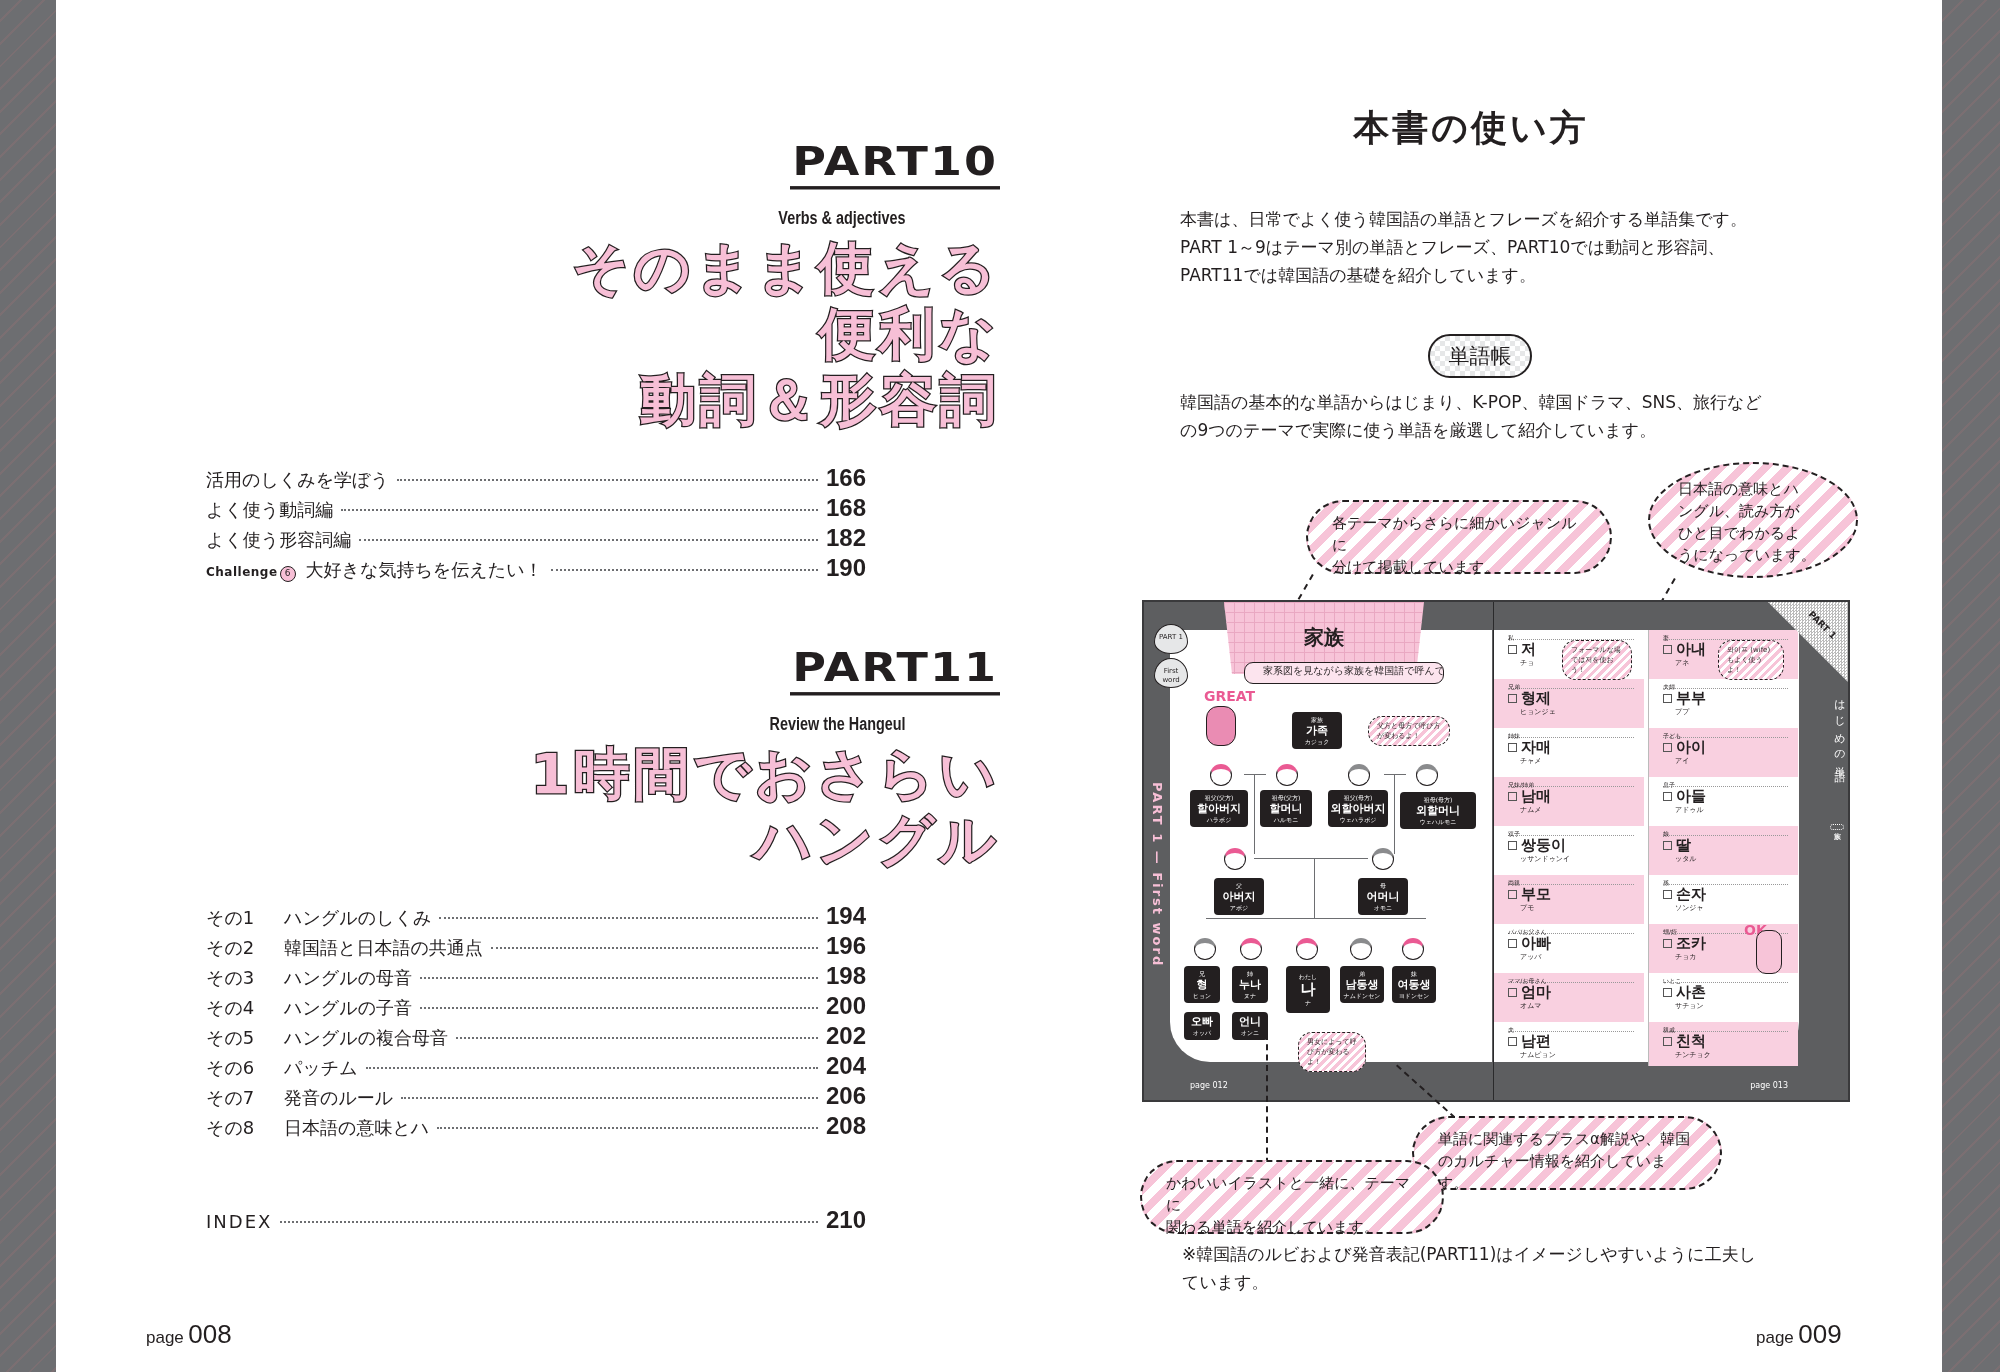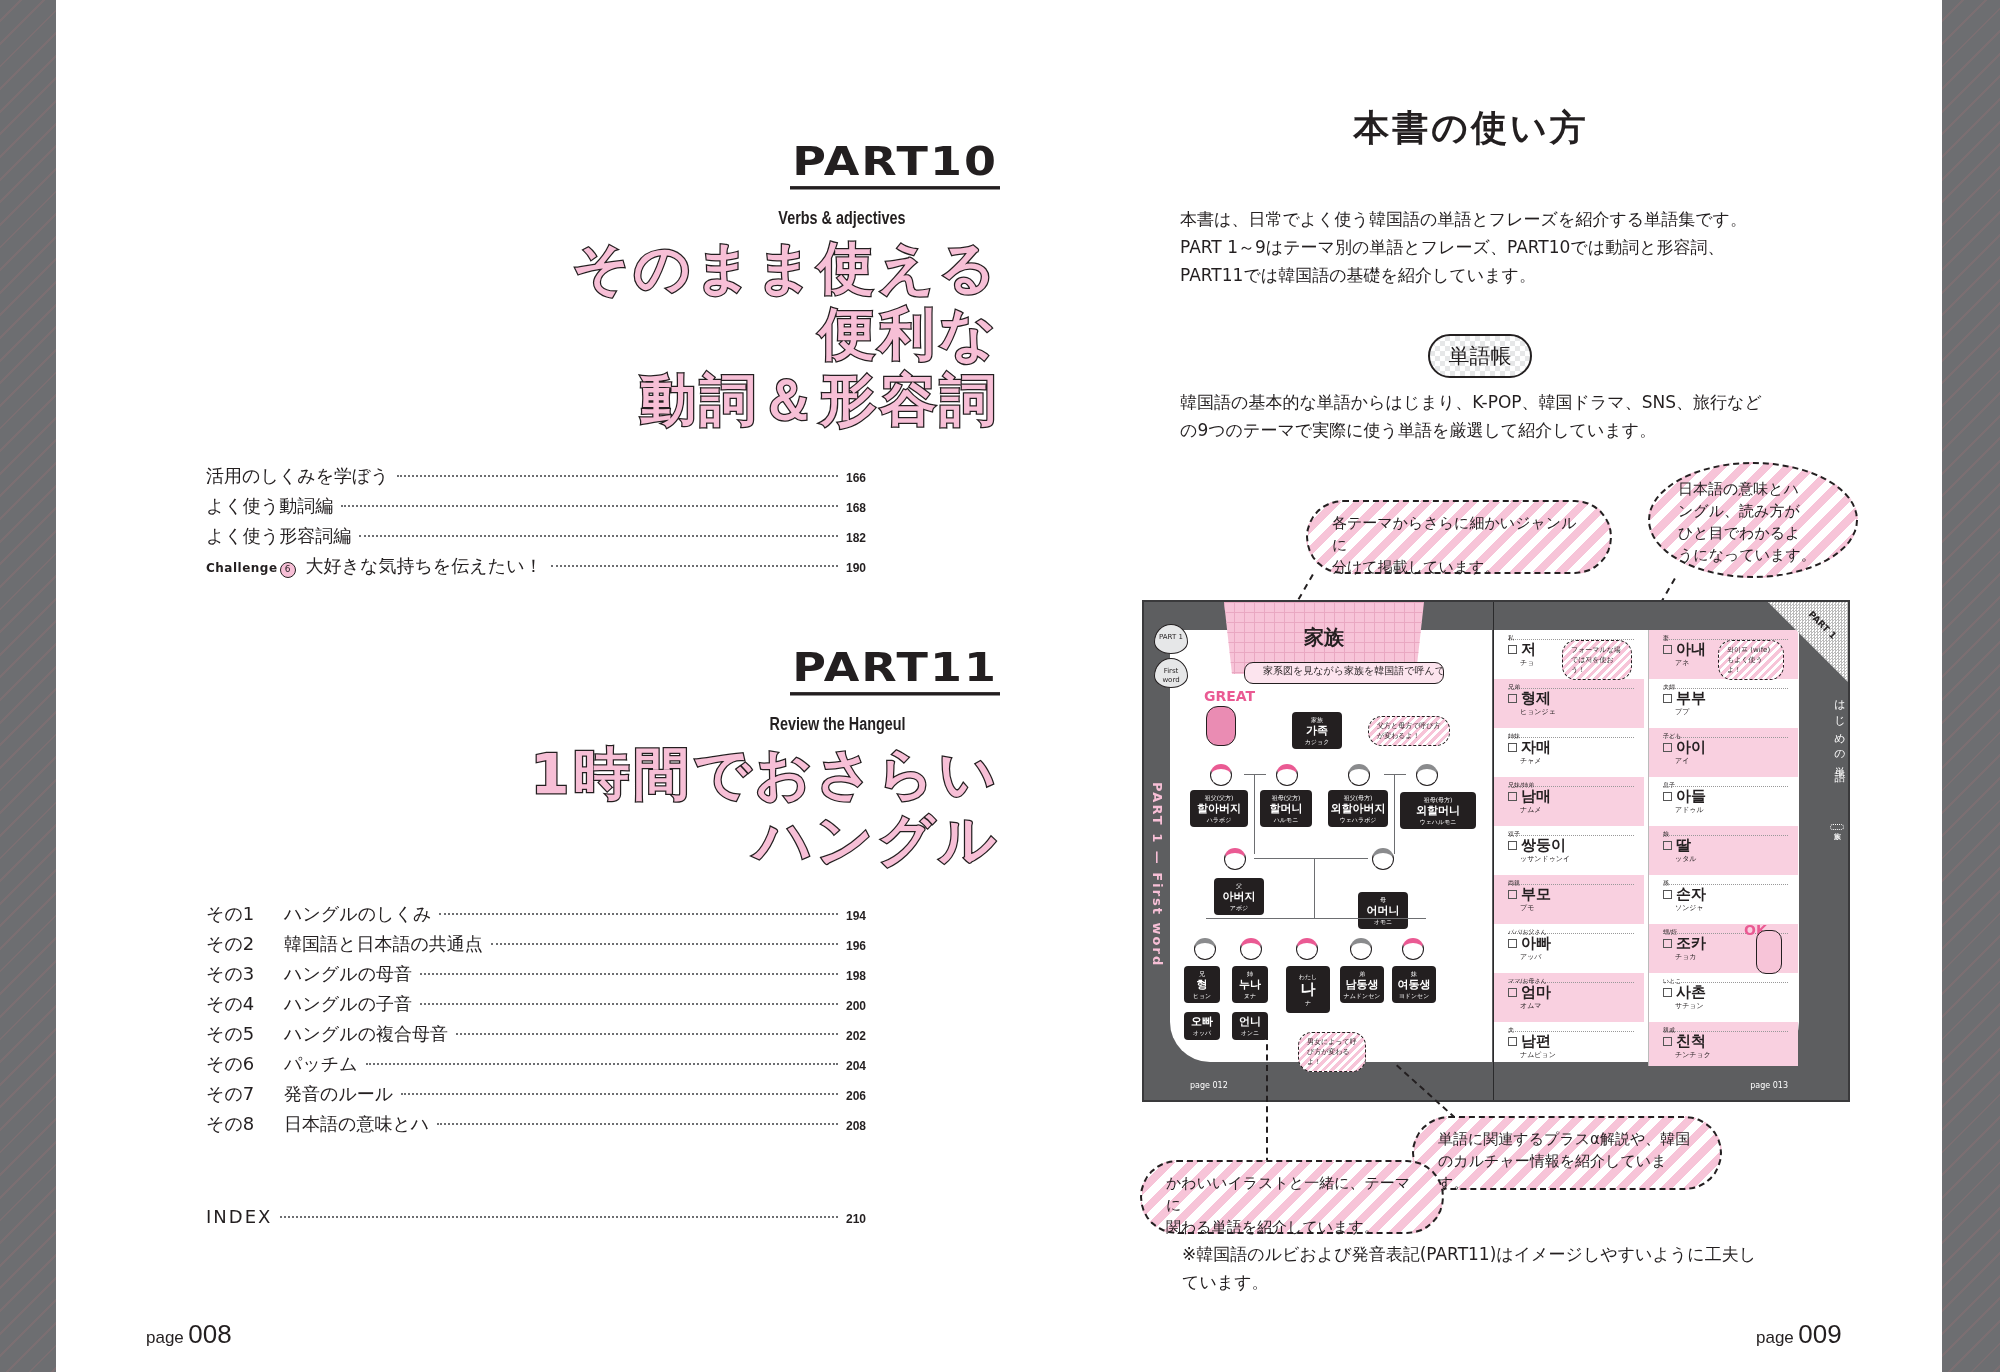--- a/index.html
+++ b/index.html
@@ -25,21 +25,21 @@
   .pink-title { font-family: "DejaVu Sans", sans-serif; font-weight: 900; font-size: 56px;
     line-height: 66px; color: #f7bfd6; letter-spacing: 4px;
     -webkit-text-stroke: 2.5px #231f20; paint-order: stroke fill; }
 
   
   .toc { position: absolute; left: 150px; width: 660px; }
   .toc-row { display: flex; align-items: baseline; height: 30px; font-size: 18px; color: #231f20; }
   .toc-row .pre { width: 78px; flex: none; }
   .toc-row .label { flex: none; }
   .toc-row .dots { flex: 1; border-bottom: 2px dotted #6d6e71; margin: 0 8px; transform: translateY(-5px); }
-  .toc-row .num { flex: none; font-family: "Liberation Sans", sans-serif; font-size: 12px; font-weight: 700; }
+  .toc-row .num { flex: none; font-family: "Liberation Sans", sans-serif; font-size: 24px; font-weight: 700; }
   .challenge { font-family: "DejaVu Sans", sans-serif; font-weight: 900; font-size: 12px; letter-spacing: 0.5px; }
   .ch-badge { display: inline-block; width: 16px; height: 16px; border-radius: 50%; border: 1.5px solid #231f20;
     background: #f7bfd6; font-size: 9px; text-align: center; line-height: 13px; margin: 0 10px 0 2px; vertical-align: middle; }
 
   .page-num { position: absolute; bottom: 22px; font-family: "Liberation Sans", sans-serif; color: #231f20; }
   .page-num .w { font-size: 17px; }
   .page-num .n { font-size: 26px; }
 
   
   .r-title { position: absolute; top: 104px; left: 0; width: 942px; text-align: center;
@@ -294,21 +294,21 @@
     <div class="tline" style="left:250px; top:172px; width:1px; height:80px;"></div>
 
     <div class="face pink" style="left:80px; top:246px;"></div>
     <div class="face gray" style="left:228px; top:246px;"></div>
     <div class="tline" style="left:110px; top:256px; width:114px; height:1px;"></div>
     <div class="node" style="left:70px; top:276px; width:50px;">
         <div>父</div>
         <div class="ko">아버지</div>
         <div>アボジ</div>
       </div>
-    <div class="node" style="left:214px; top:276px; width:50px;margin-top:14px;">
+    <div class="node" style="left:214px; top:276px; width:50px;">
         <div>母</div>
         <div class="ko">어머니</div>
         <div>オモニ</div>
       </div>
     <div class="tline" style="left:170px; top:256px; width:1px; height:60px;"></div>
     <div class="tline" style="left:62px; top:316px; width:220px; height:1px;"></div>
 
     <div class="face gray" style="left:50px; top:336px;"></div>
     <div class="face pink" style="left:96px; top:336px;"></div>
     <div class="face pink" style="left:152px; top:336px;"></div>

